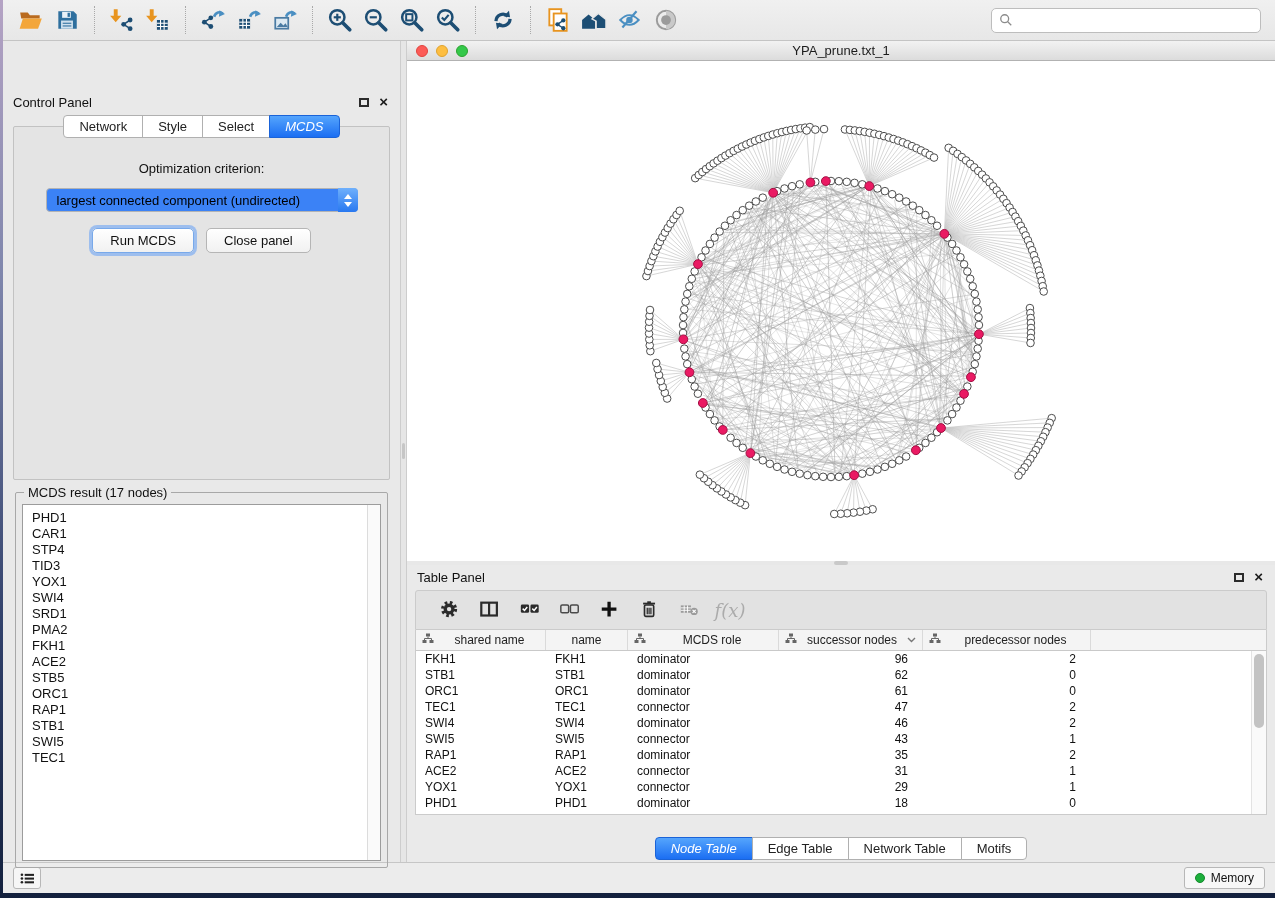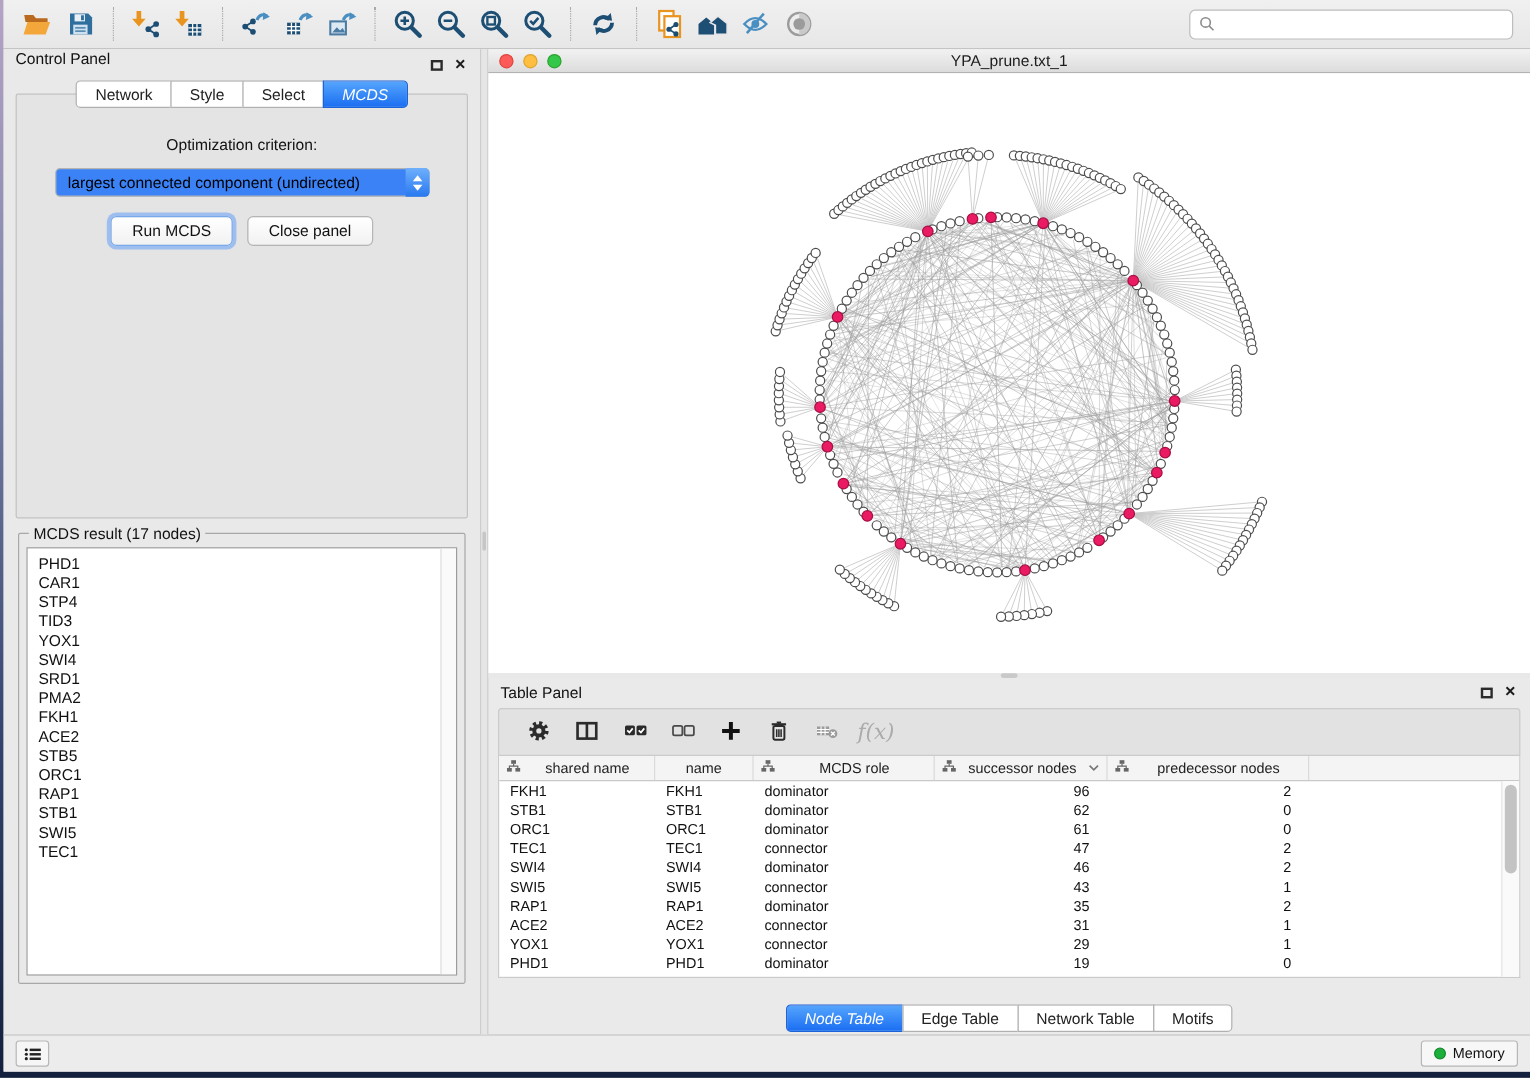--- a/index.html
+++ b/index.html
@@ -19,21 +19,21 @@
   .searchbox { margin-left:auto; width:270px; height:25px; background:#fff; border:1px solid #bdbdbd;
     border-radius:5px; display:flex; align-items:center; padding:0 7px; }
   .searchbox svg { width:14px; height:14px; flex:none; }
   .searchbox input { border:none; outline:none; flex:1; font-size:13px; margin-left:5px; background:transparent; }
 
   
   .main { flex:1; display:flex; min-height:0; }
 
   
   .control-panel { width:397px; flex:none; background:#e9e9e9; display:flex; flex-direction:column; }
-  .cp-header { height:26px; display:flex; padding:0 12px 0 10px; font-size:13px; color:#111; flex:none; }
+  .cp-header { height:26px; display:flex; align-items:center; padding:0 12px 0 10px; font-size:13px; color:#111; flex:none;margin-top:48px; }
   .panel-wctl { margin-left:auto; display:flex; align-items:center; gap:10px; }
   .float-ico { width:10px; height:9px; border:2px solid #2b2b2b; display:inline-block; }
   .close-ico { font-size:15px; font-weight:bold; color:#1c1c1c; line-height:10px; }
   .cp-tabs { display:flex; justify-content:center; position:relative; z-index:2; flex:none; }
   .seg { height:23px; display:flex; align-items:center; padding:0 15px; font-size:13px; color:#222;
     background:#fff; border:1px solid #b0b0b0; margin-left:-1px; cursor:default; }
   .seg:first-child { border-radius:4px 0 0 4px; margin-left:0; }
   .seg:last-child { border-radius:0 4px 4px 0; }
   .seg.active { background:linear-gradient(#55a5fd,#1b6ef2); color:#fff; border-color:#1a63d8;font-style:italic; }
   .cp-content { margin:-12px 10px 0; border:1px solid #c2c2c2; border-radius:2px; background:#e4e4e4;
@@ -1247,21 +1247,21 @@
                 <div class="td l" style="width: 130px;">YOX1</div>
                 <div class="td l" style="width: 82px;">YOX1</div>
                 <div class="td l" style="width: 151px;">connector</div>
                 <div class="td r" style="width: 144px; padding-right: 15px;">29</div>
                 <div class="td r" style="width: 168px; padding-right: 15px;">1</div>
               </div>
               <div class="trow">
                 <div class="td l" style="width: 130px;">PHD1</div>
                 <div class="td l" style="width: 82px;">PHD1</div>
                 <div class="td l" style="width: 151px;">dominator</div>
-                <div class="td r" style="width: 144px; padding-right: 15px;">19</div>
+                <div class="td r" style="width: 144px; padding-right: 15px;">18</div>
                 <div class="td r" style="width: 168px; padding-right: 15px;">0</div>
               </div>
             </div>
           <div class="tscroll">
               <div class="thumb"></div>
             </div>
         </div>
         <div class="tp-tabs" id="tp-tabs">
             <div class="seg active">Node Table</div>
             <div class="seg">Edge Table</div>

